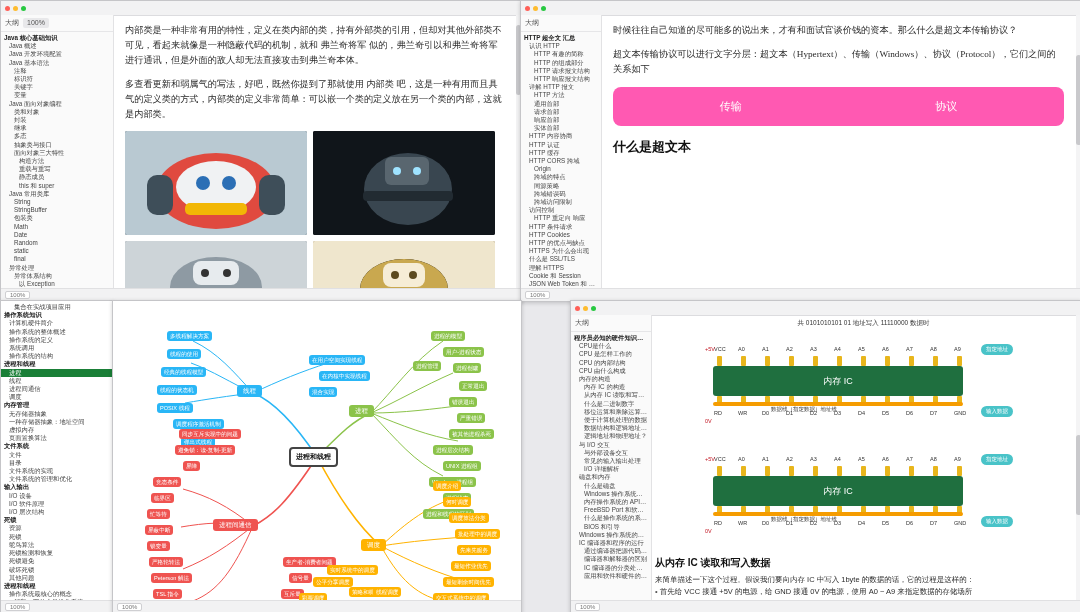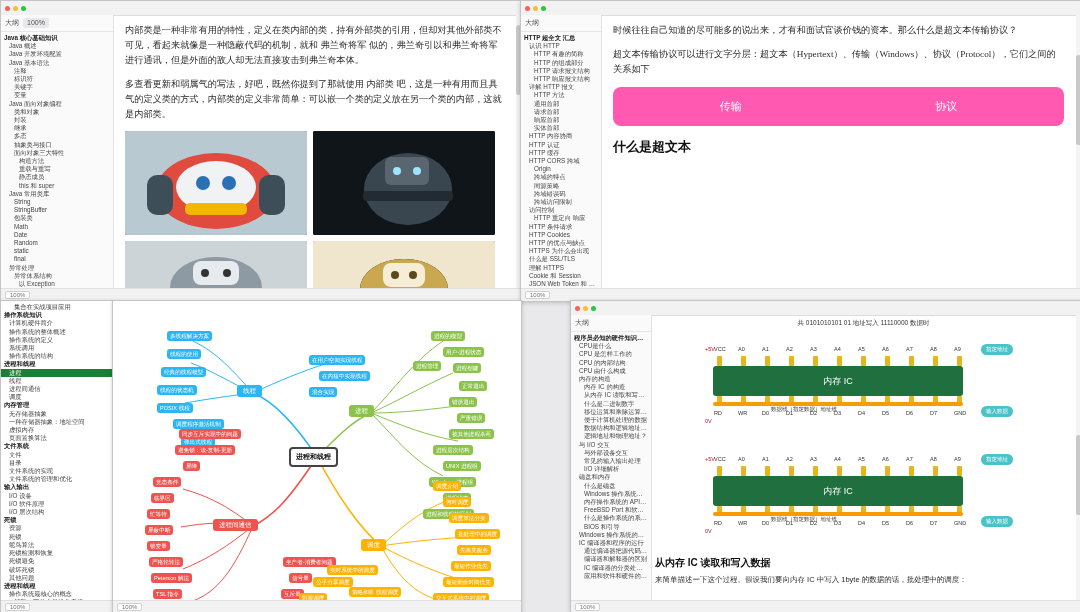--- a/index.html
+++ b/index.html
@@ -563,21 +563,24 @@
         <div class="addrline" style="left:62px;top:70px;width:250px;"></div>
         <div class="lbl" style="left:120px;top:74px;">数据线（指定数据）地址线</div>
         <div class="cap" style="left:330px;top:12px;">指定地址</div>
         <div class="cap" style="left:330px;top:74px;">输入数据</div>
         <div class="lbl" style="left:54px;top:14px;color:#c1121f;">+5V</div>
         <div class="lbl" style="left:54px;top:86px;color:#c1121f;">0V</div>
       </div>
 
       <div style="margin-top:6px;padding-left:4px;">
         <div style="font-size:10px;font-weight:bold;color:#111;margin-bottom:4px;">从内存 IC 读取和写入数据</div>
-        <div style="font-size:7.5px;line-height:12px;color:#2b2b2b;">来简单描述一下这个过程。假设我们要向内存 IC 中写入 1byte 的数据的话，批处理中的调度：</div>
+        <div style="font-size:7.5px;line-height:12px;color:#2b2b2b;">来简单描述一下这个过程。假设我们要向内存 IC 中写入 1byte 的数据的话，它的过程是这样的：</div>
+        <div style="font-size:7.5px;line-height:12px;color:#2b2b2b;">
+          <span style="color:#555;">• </span><span>首先给 VCC 接通 +5V 的电源，给 GND 接通 0V 的电源，使用 A0 ~ A9 来指定数据的存储场所</span>
+        </div>
       </div>
     </div>
     <div class="scrollbar">
       <div class="thumb" style="top:120px;height:80px;"></div>
     </div>
     <div class="statusbar">
       <span class="zoom-pill">100%</span>
     </div>
   </div>
 

